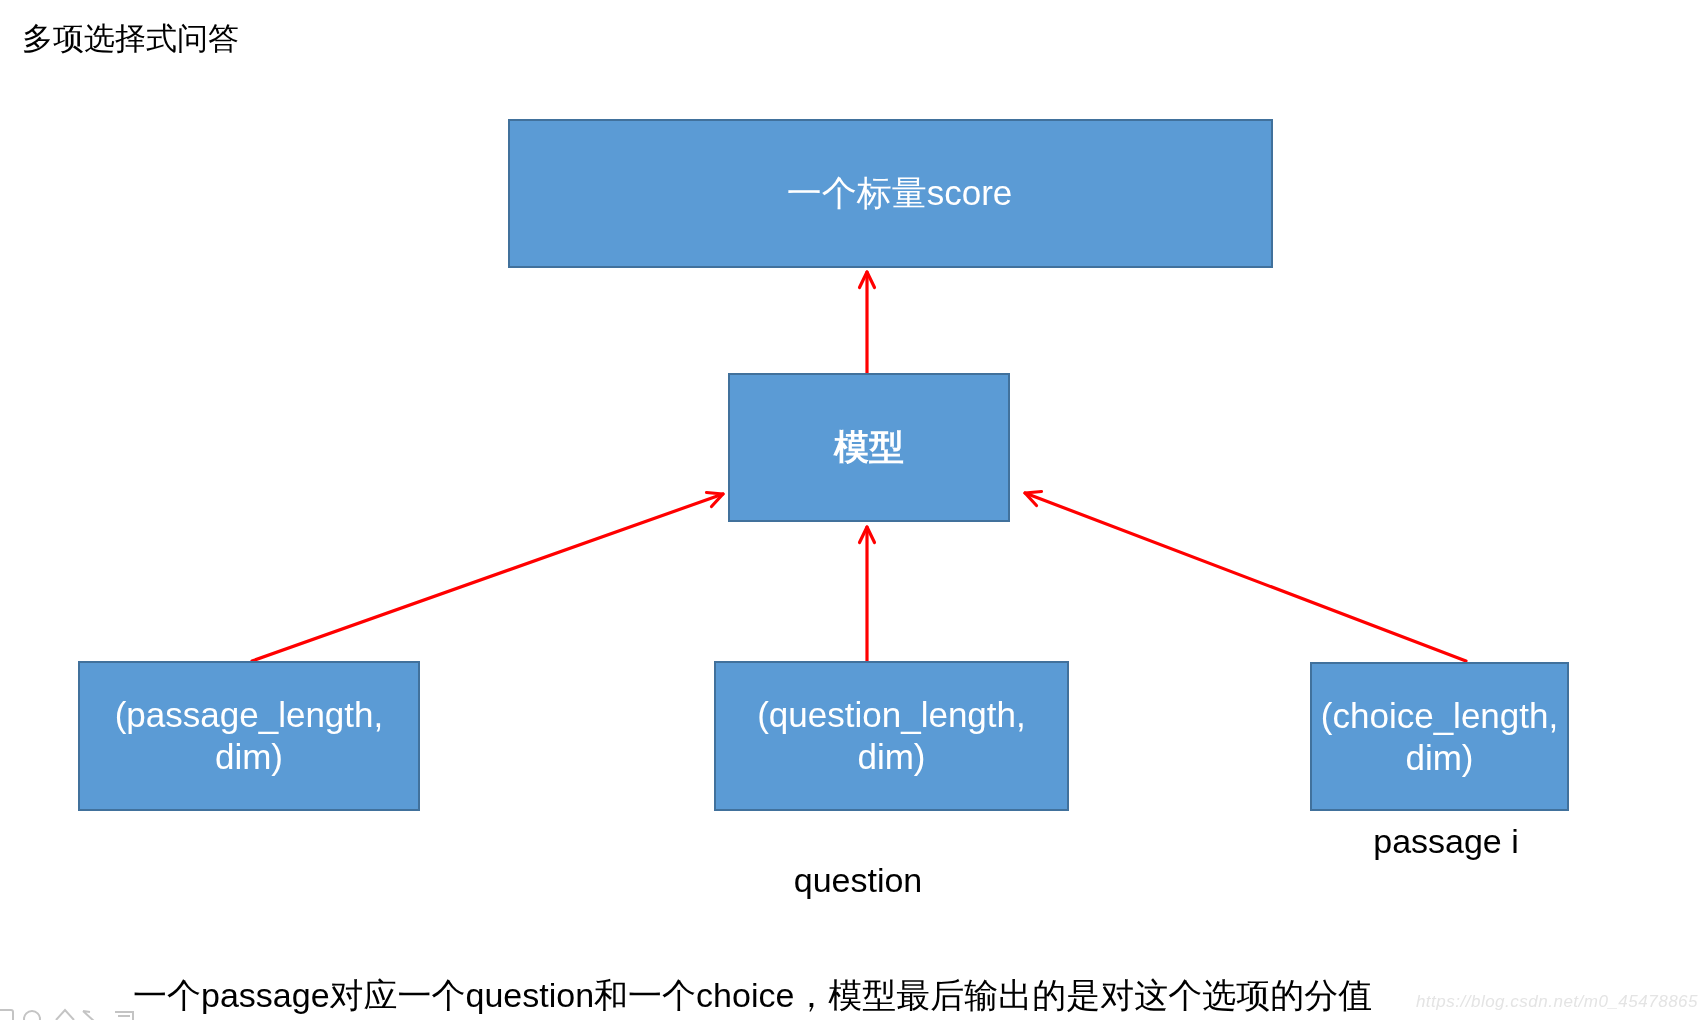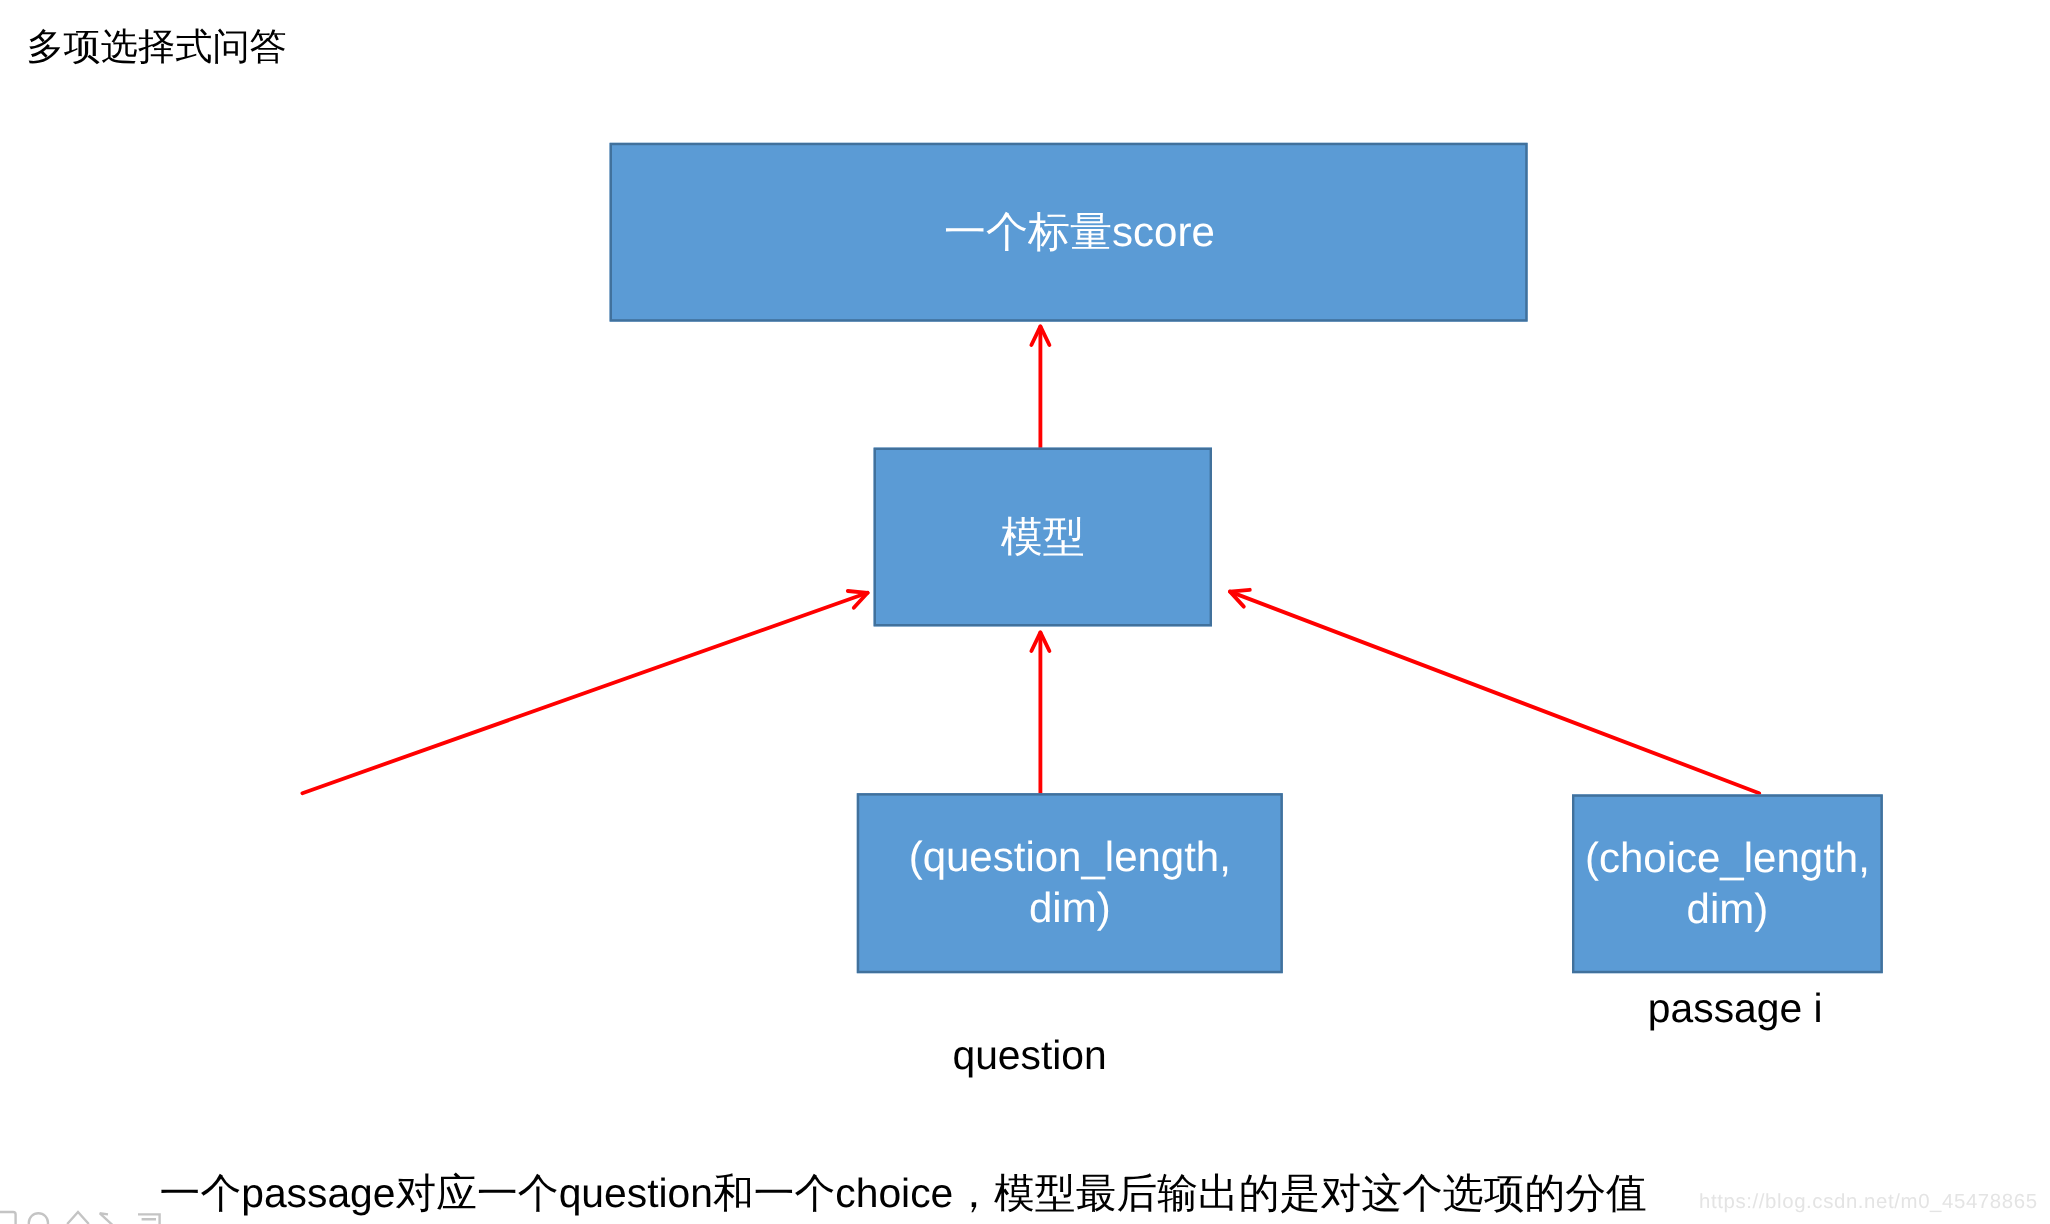--- a/index.html
+++ b/index.html
@@ -34,21 +34,21 @@
     background:var(--box-fill);
     border:2px solid var(--box-border);
     color:var(--text-on-box);
     display:flex;
     align-items:center;
     justify-content:center;
     text-align:center;
     box-sizing:border-box;
   }
   .node-score   {left:508px;  top:119px; width:765px; height:149px; font-size:35px;padding-left:18px;}
-  .node-model   {left:728px;  top:373px; width:282px; height:149px; font-size:35px;}
+  .node-model   {left:728px;  top:373px; width:282px; height:149px; font-size:35px;font-weight:bold;}
   .node-passage {left:78px;   top:661px; width:342px; height:150px; font-size:35px; line-height:1.2; padding:0 24px;}
   .node-question{left:714px;  top:661px; width:355px; height:150px; font-size:35px; line-height:1.2; padding:17px 24px;}
   .node-choice  {left:1310px; top:662px; width:259px; height:149px; font-size:35px; line-height:1.2; padding:0 24px;}
   .node-name{
     position:absolute;
     top:822px;
     width:300px;
     text-align:center;
     font-size:34px;
     color:var(--text);
@@ -66,20 +66,21 @@
     white-space:nowrap;
     margin-top:32px;
   }
   .watermark{
     position:absolute;
     right:10px; top:992px;
     font-size:17px;
     letter-spacing:0.5px;
     color:var(--watermark);
     white-space:nowrap;
+    font-style:italic;
   }
   .arrows{
     position:absolute;
     left:0; top:0;
     width:1708px;
     height:1020px;
     pointer-events:none;
   }
   .arrow-line{
     stroke:var(--arrow);
@@ -132,20 +133,23 @@
   </svg>
 
   <div class="node node-score">
     <span>一个标量score</span>
   </div>
 
   <div class="node node-model">
     <span>模型</span>
   </div>
 
+  <div class="node node-passage">
+    <span>(passage_length, dim)</span>
+  </div>
 
   <div class="node node-question">
     <span>(question_length, dim)</span>
   </div>
 
   <div class="node node-choice">
     <span>(choice_length, dim)</span>
   </div>
 
   <div class="node-name name-question">question</div>

